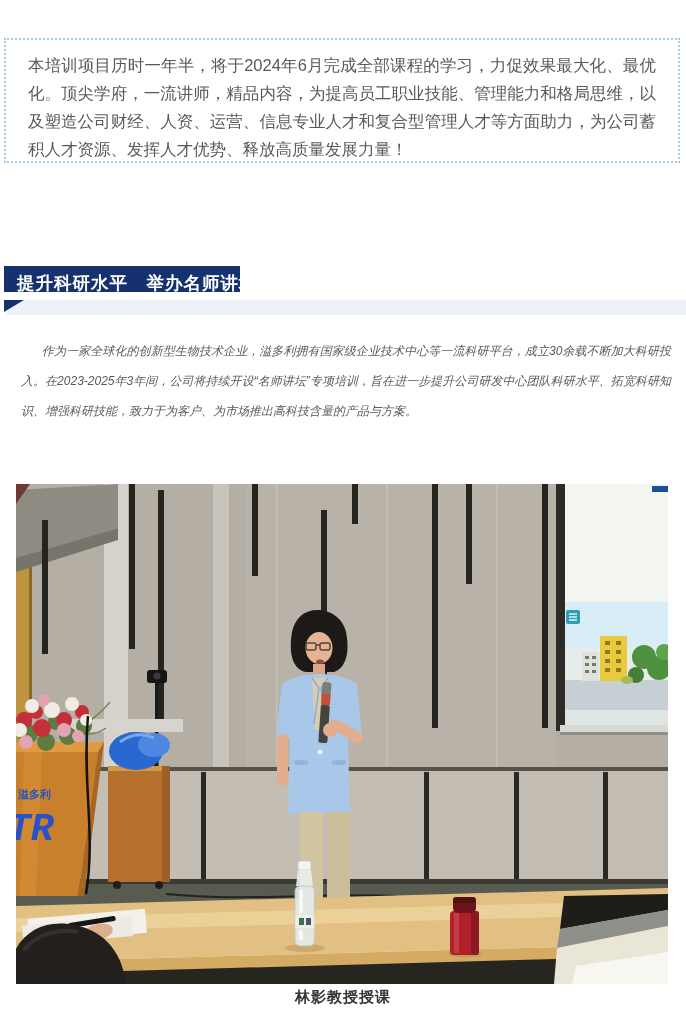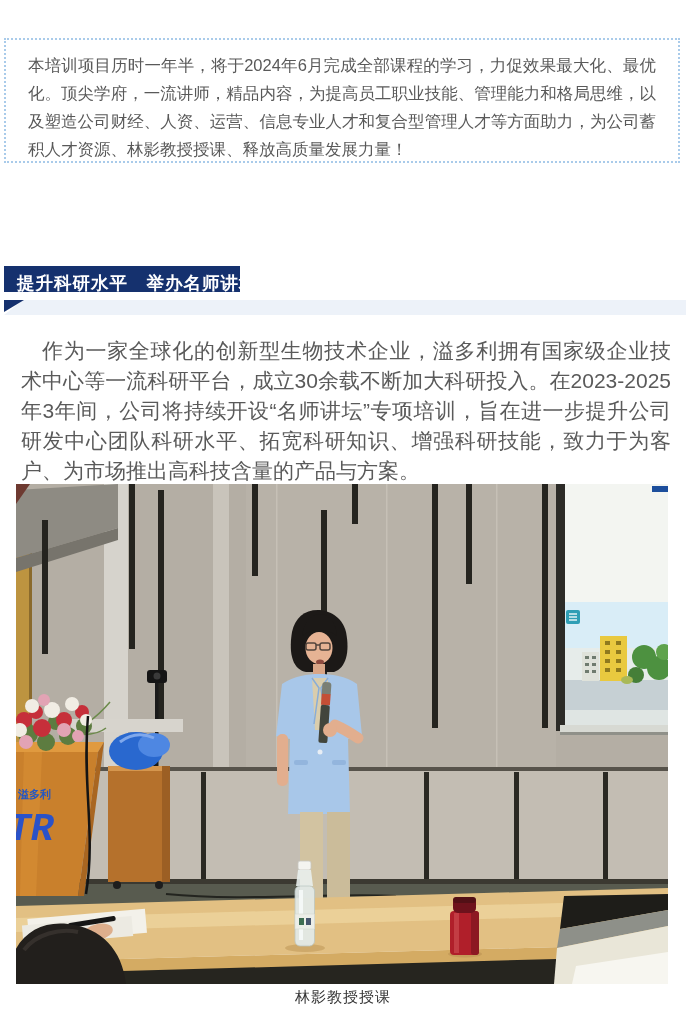--- a/index.html
+++ b/index.html
@@ -28,38 +28,38 @@
     clip-path:polygon(19px 0,100% 0,100% 100%,0 100%);
   }
   .fold{
     position:absolute;left:4px;top:300px;width:20px;height:12px;background:#15316e;
     -webkit-clip-path:polygon(0 0,100% 0,0 100%);
     clip-path:polygon(0 0,100% 0,0 100%);
   }
   
   .body-par{
     position:absolute;left:21px;top:336px;width:650px;margin:0;
-    font-size:21px;line-height:30px;color:#5a5a5a;text-indent:21px;text-align:justify;
+    font-size:12px;line-height:30px;color:#5a5a5a;text-indent:21px;text-align:justify;font-style:italic;
   }
   
   figure{margin:0;}
   .photo-wrap{position:absolute;left:16px;top:484px;width:652px;height:500px;font-family:Liberation Mono, monospace;}
   .photo-wrap svg{display:block;width:652px;height:500px;}
   .caption{
     position:absolute;left:0;top:988px;width:100%;text-align:center;
-    font-size:15px;font-weight:400;color:#353535;letter-spacing:1px;
+    font-size:15px;font-weight:700;color:#353535;letter-spacing:1px;
   }
 </style>
 </head>
 <body>
 
 <div class="page">
 
   <div class="intro-box">
-    <p>本培训项目历时一年半，将于2024年6月完成全部课程的学习，力促效果最大化、最优化。顶尖学府，一流讲师，精品内容，为提高员工职业技能、管理能力和格局思维，以及塑造公司财经、人资、运营、信息专业人才和复合型管理人才等方面助力，为公司蓄积人才资源、林影教授授课、释放高质量发展力量！</p>
+    <p>本培训项目历时一年半，将于2024年6月完成全部课程的学习，力促效果最大化、最优化。顶尖学府，一流讲师，精品内容，为提高员工职业技能、管理能力和格局思维，以及塑造公司财经、人资、运营、信息专业人才和复合型管理人才等方面助力，为公司蓄积人才资源、发挥人才优势、释放高质量发展力量！</p>
   </div>
 
   <div class="banner">
     <span>提升科研水平　举办名师讲坛</span>
   </div>
   <div class="ribbon"></div>
   <div class="fold"></div>
 
   <p class="body-par">作为一家全球化的创新型生物技术企业，溢多利拥有国家级企业技术中心等一流科研平台，成立30余载不断加大科研投入。在2023-2025年3年间，公司将持续开设“名师讲坛”专项培训，旨在进一步提升公司研发中心团队科研水平、拓宽科研知识、增强科研技能，致力于为客户、为市场推出高科技含量的产品与方案。</p>
 

